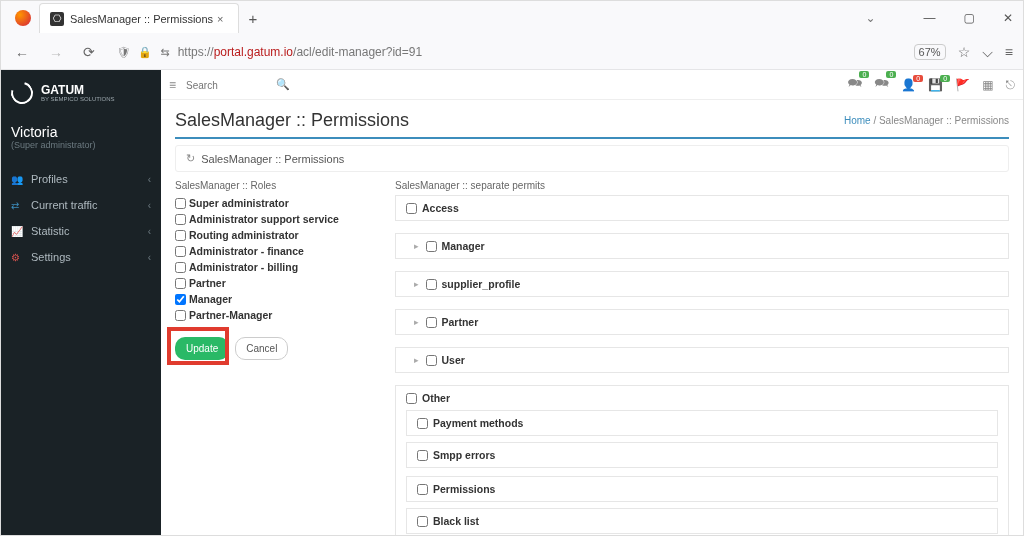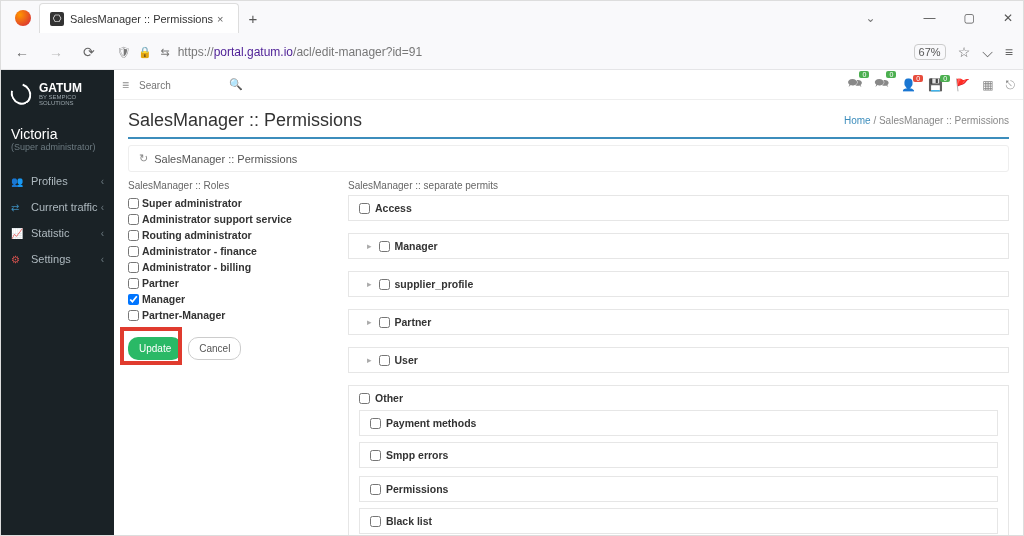--- a/index.html
+++ b/index.html
@@ -18,27 +18,27 @@
 .winctrls{margin-left:auto;display:flex;gap:20px;align-items:center;color:#555;font-size:12px}
 .winctrls span{cursor:pointer;padding:4px;font-family:Arial}
 .caret{margin-right:20px;color:#777}
 
 .addr-row{display:flex;align-items:center;height:34px;padding:0 10px;gap:12px}
 .nav-btn{color:#666;font-size:14px;cursor:pointer;padding:4px}
 .nav-btn.dis{color:#bbb}
 .url-area{flex:1;display:flex;align-items:center;gap:8px;padding:0 6px}
 .lock{color:#777;font-size:11px}
 .url{color:#777;font-size:12px}
-.url .dom{color:#4c1d95}
+.url .dom{color:#b91c1c}
 .zoom{font-size:11px;color:#555;border:1px solid #ccc;border-radius:4px;padding:1px 4px}
 .tool-i{color:#666;font-size:14px;cursor:pointer}
 
 
 .app{flex:1;display:flex;overflow:hidden}
-.sidebar{width:113px;background:#1a2226;color:#aeb9bf;display:flex;flex-direction:column}
+.sidebar{width:160px;background:#1a2226;color:#aeb9bf;display:flex;flex-direction:column}
 .brand{display:flex;align-items:center;gap:8px;padding:12px 10px}
 .brand-logo{width:22px;height:22px;border:2px solid #fff;border-radius:50%;border-top-color:transparent;transform:rotate(-30deg)}
 .brand-text{font-size:12px;color:#fff;font-weight:700;line-height:1}
 .brand-sub{font-size:6px;color:#9aa5ab}
 .user{padding:8px 10px 4px}
 .user-name{color:#fff;font-size:14px}
 .user-role{color:#6c7a80;font-size:9px}
 .nav-item{display:flex;align-items:center;padding:7px 10px;font-size:11px;cursor:pointer}
 .nav-ic{width:14px;margin-right:6px;font-size:10px}
 .nav-ch{margin-left:auto;font-size:10px;color:#6c7a80}

